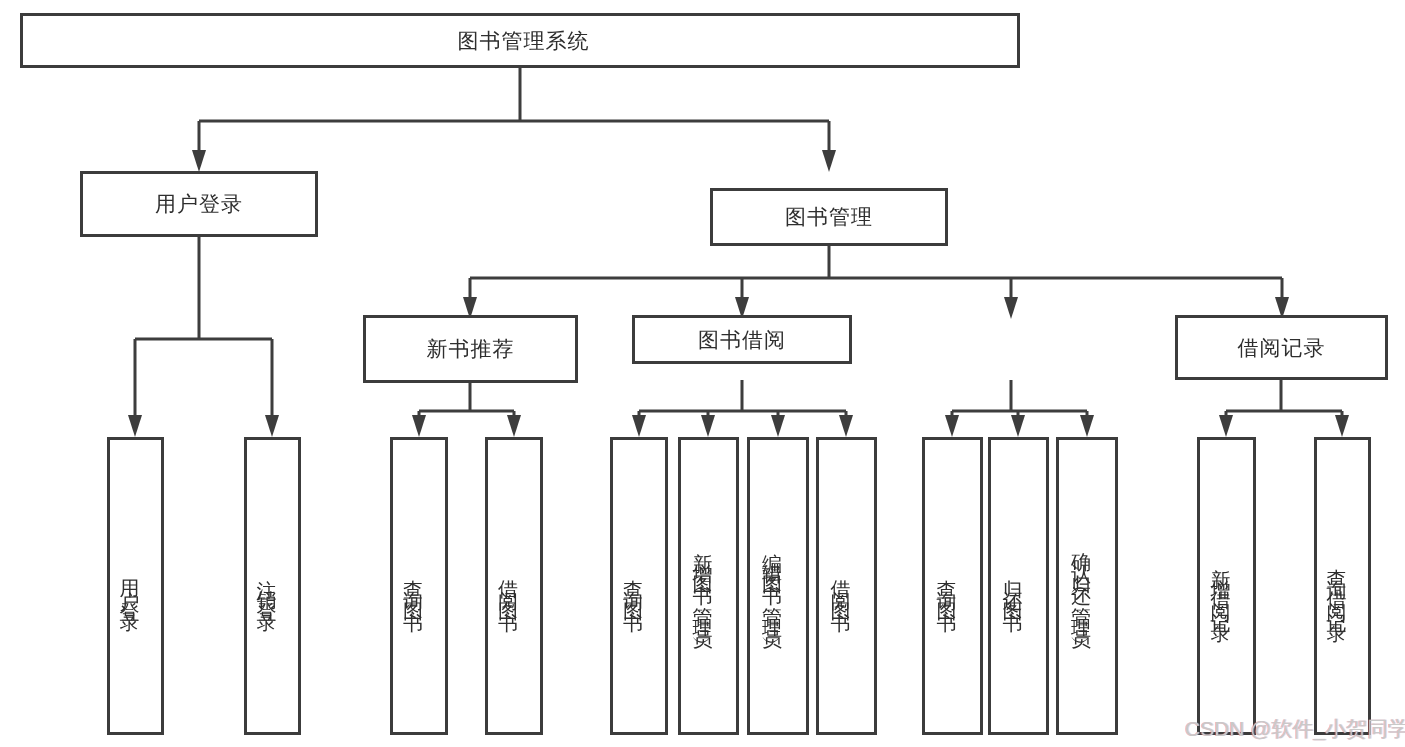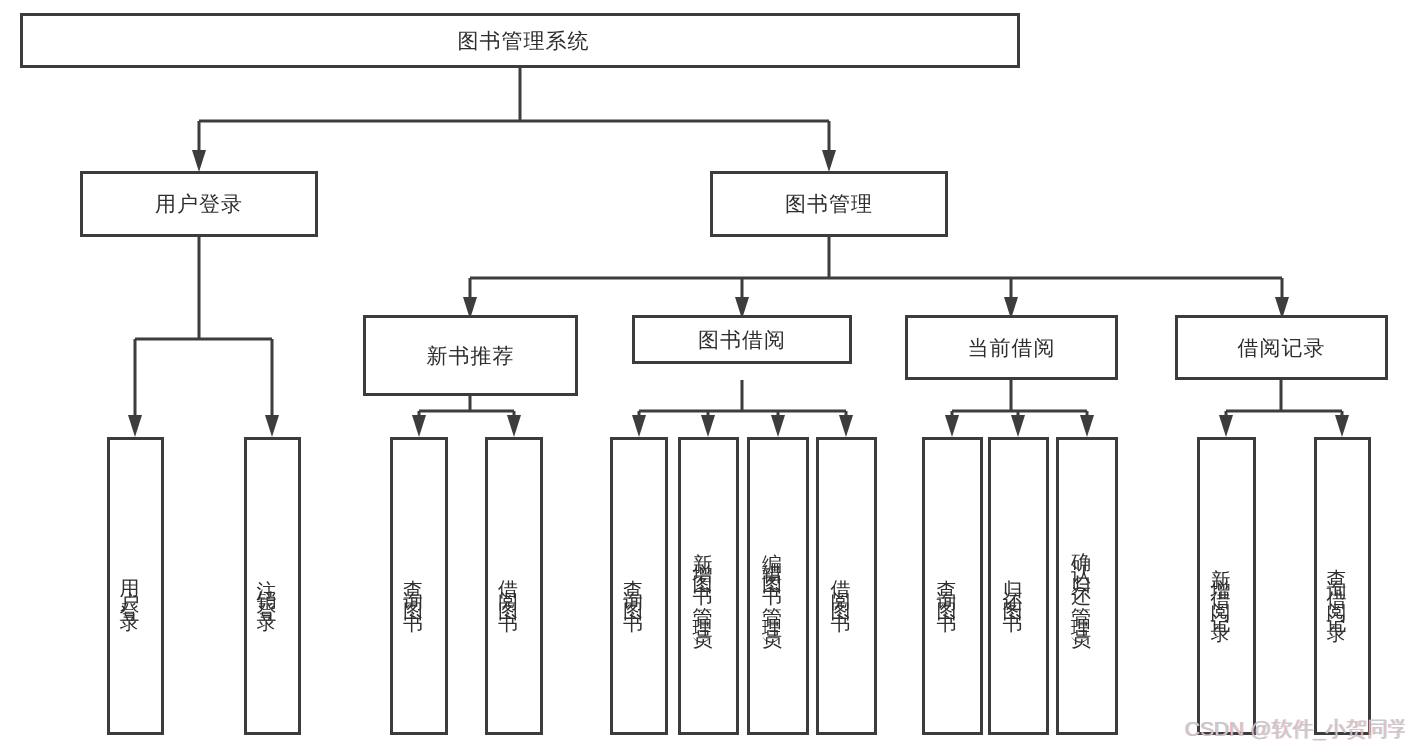--- a/index.html
+++ b/index.html
@@ -103,32 +103,29 @@
     </g>
   </svg>
 
   <div class="node" style="left:20px; top:13px; width:1000px; height:55px;padding-left:7px;">
     <span class="h-label">图书管理系统</span>
   </div>
 
   <div class="node" style="left:80px; top:171px; width:238px; height:66px;">
     <span class="h-label">用户登录</span>
   </div>
-  <div class="node" style="left:710px; top:171px; width:238px; height:66px;">
+  <div class="node" style="left:710px; top:188px; width:238px; height:58px;">
     <span class="h-label">图书管理</span>
   </div>
 
-  <div class="node" style="left:363px; top:315px; width:215px; height:81px;">
+  <div class="node" style="left:363px; top:315px; width:215px; height:68px;">
     <span class="h-label">新书推荐</span>
   </div>
   <div class="node" style="left:632px; top:315px; width:220px; height:49px;">
     <span class="h-label">图书借阅</span>
-  </div>
-  <div class="node" style="left:905px; top:315px; width:213px; height:65px;">
-    <span class="h-label">当前借阅</span>
   </div>
   <div class="node" style="left:1175px; top:315px; width:213px; height:65px;">
     <span class="h-label">借阅记录</span>
   </div>
 
   <div class="node" style="left:107px; top:437px; width:57px; height:298px;">
     <span class="v-label">用户登录</span>
   </div>
   <div class="node" style="left:244px; top:437px; width:57px; height:298px;">
     <span class="v-label">注销登录</span>

